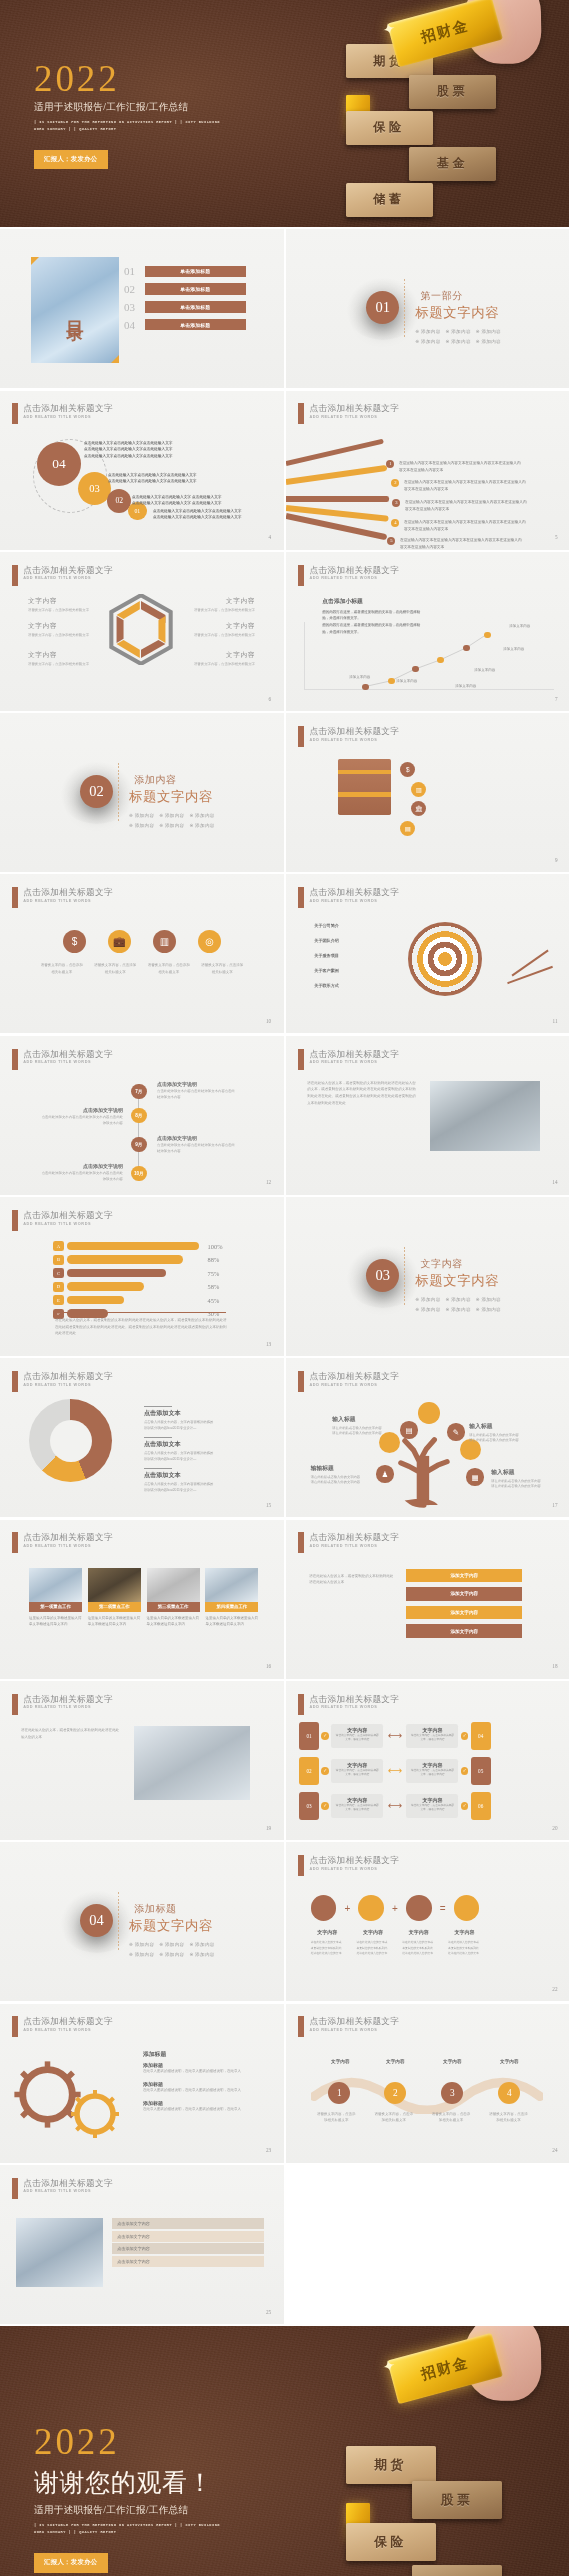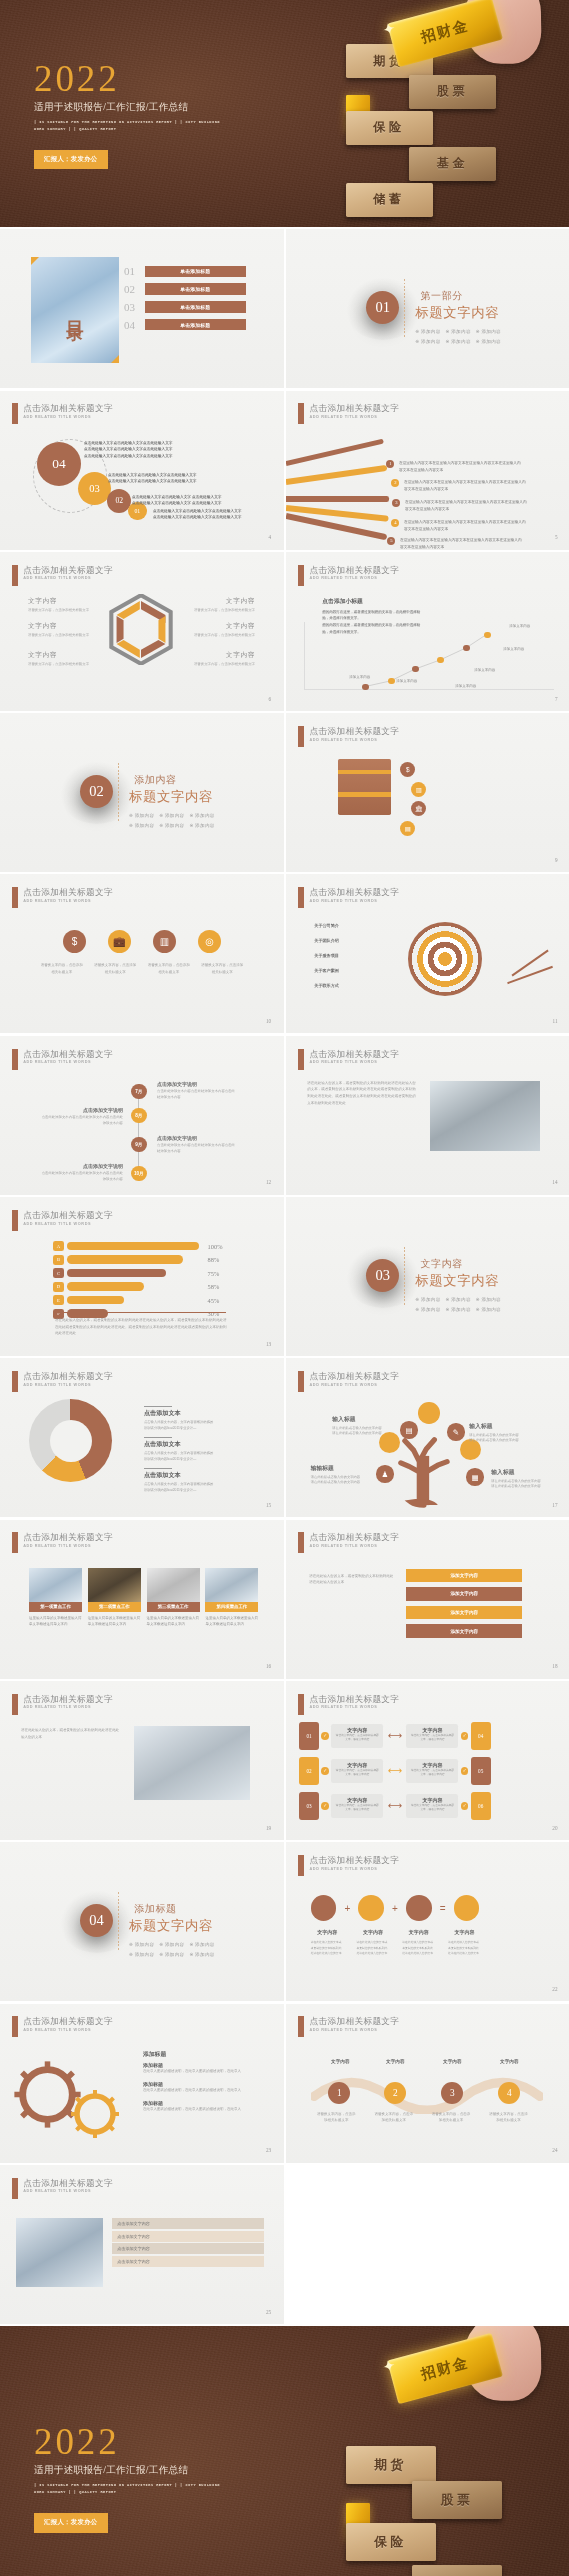--- a/index.html
+++ b/index.html
@@ -984,18 +984,19 @@
     <div class="gold-ingot-small" style="top:65px;"></div>
     <div class="blk" style="left:10.5px;top:8.1px;width:90px;height:38px;font-size:12.8px;">期货</div>
     <div class="blk dark" style="left:77px;top:43px;width:90px;height:38px;font-size:12.8px;">股票</div>
     <div class="blk" style="left:10.5px;top:85px;width:90px;height:38px;font-size:12.8px;">保险</div>
     <div class="blk dark" style="left:77px;top:127px;width:90px;height:38px;font-size:12.8px;">基金</div>
 
   </div>
 
   <div class="cover-text">
     <div class="year">2022</div>
+    <div class="cover-title">谢谢您的观看！</div>
     <div class="cover-sub">适用于述职报告/工作汇报/工作总结</div>
     <div class="cover-en">| IS SUITABLE FOR THE REPORTING ON ACTIVITIES REPORT | | CITY BUILDING WORK SUMMARY | | QUALITY REPORT</div>
     <div class="cover-badge">汇报人：发发办公</div>
   </div>
 </div>
 
 
 </body></html>

